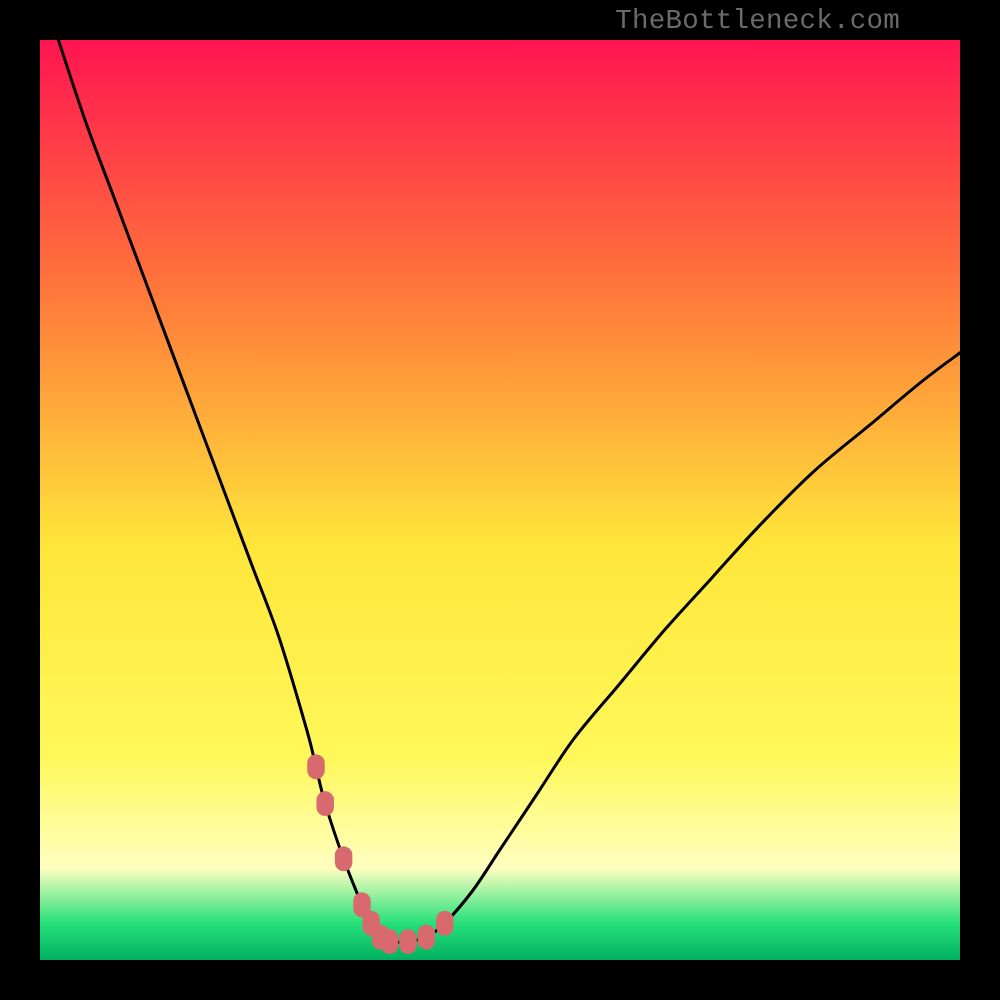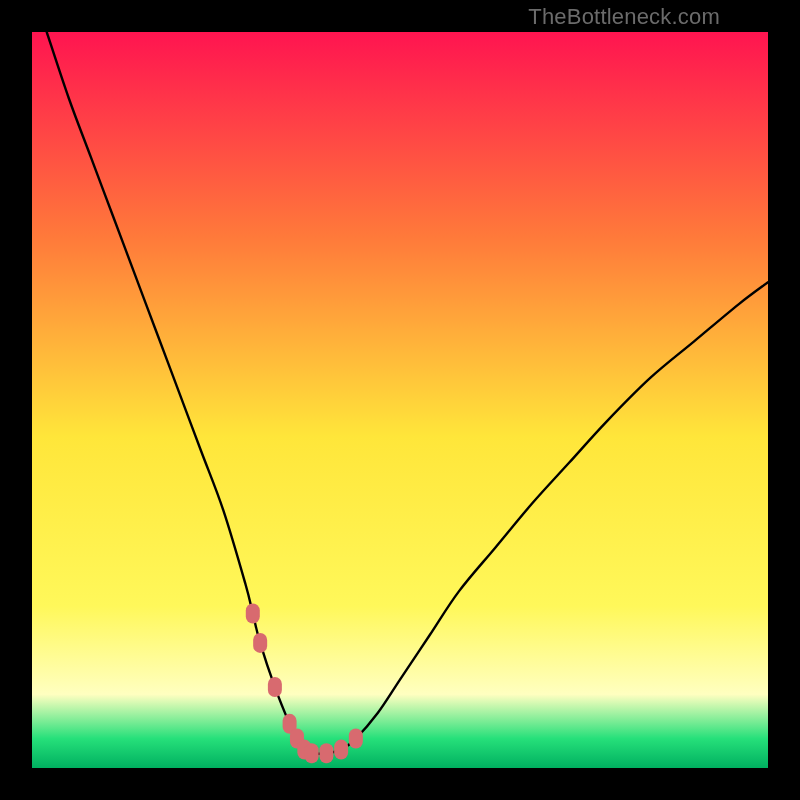--- a/index.html
+++ b/index.html
@@ -8,20 +8,21 @@
     width: 800px;
     height: 800px;
     background: #000;
     font-family: Arial, Helvetica, sans-serif;
     overflow: hidden;
   }
   .stage {
     position: relative;
     width: 732px;
     height: 800px;
+    font-family: Liberation Mono, monospace;
   }
   .watermark {
     position: absolute;
     top: 4px;
     right: 12px;
     color: #6b6b6b;
     font-size: 22px;
     font-weight: 500;
     letter-spacing: 0.2px;
     z-index: 10;

